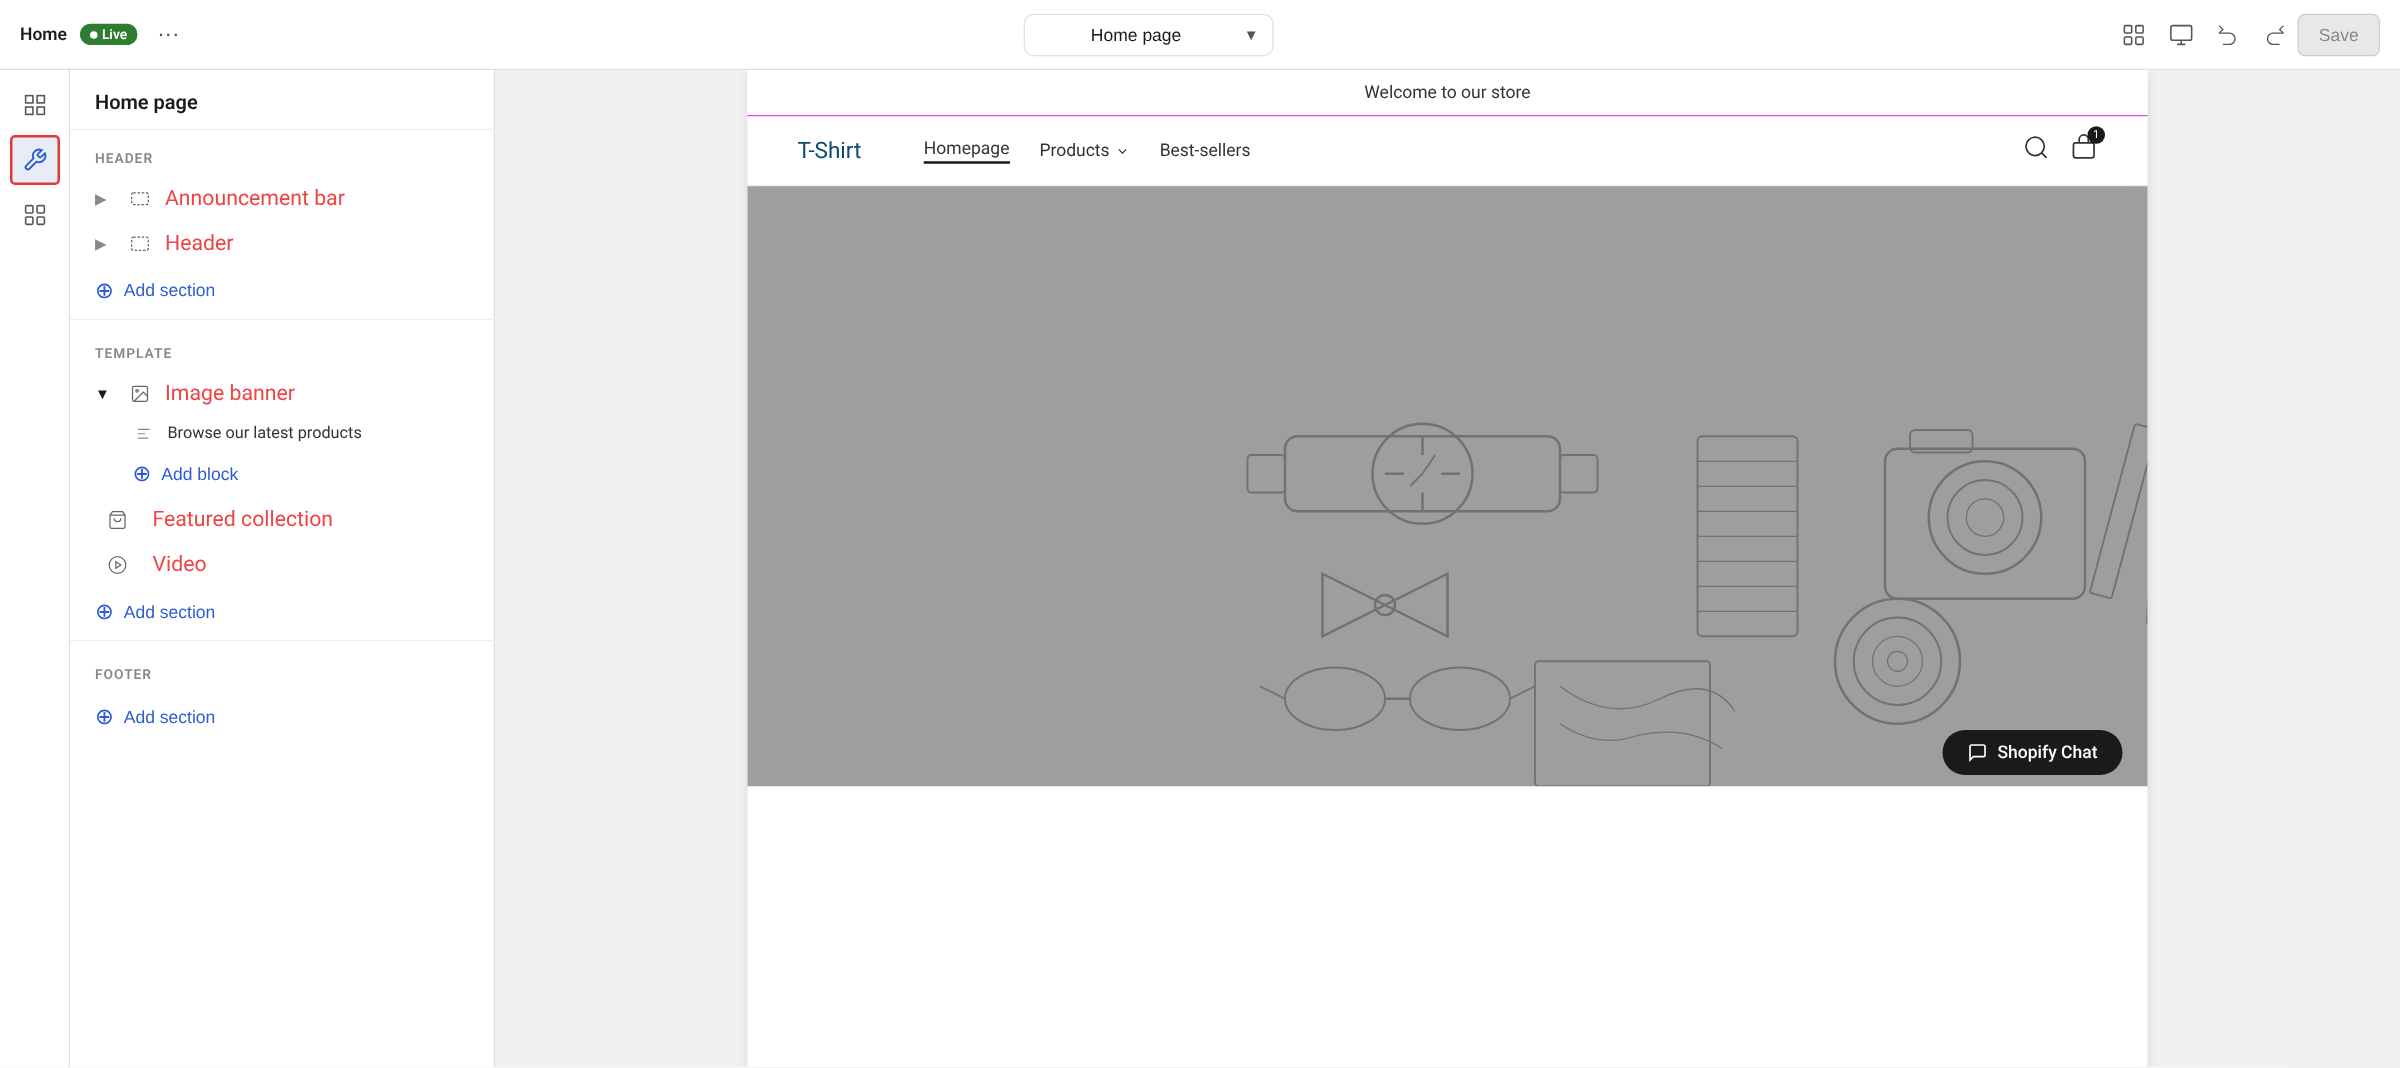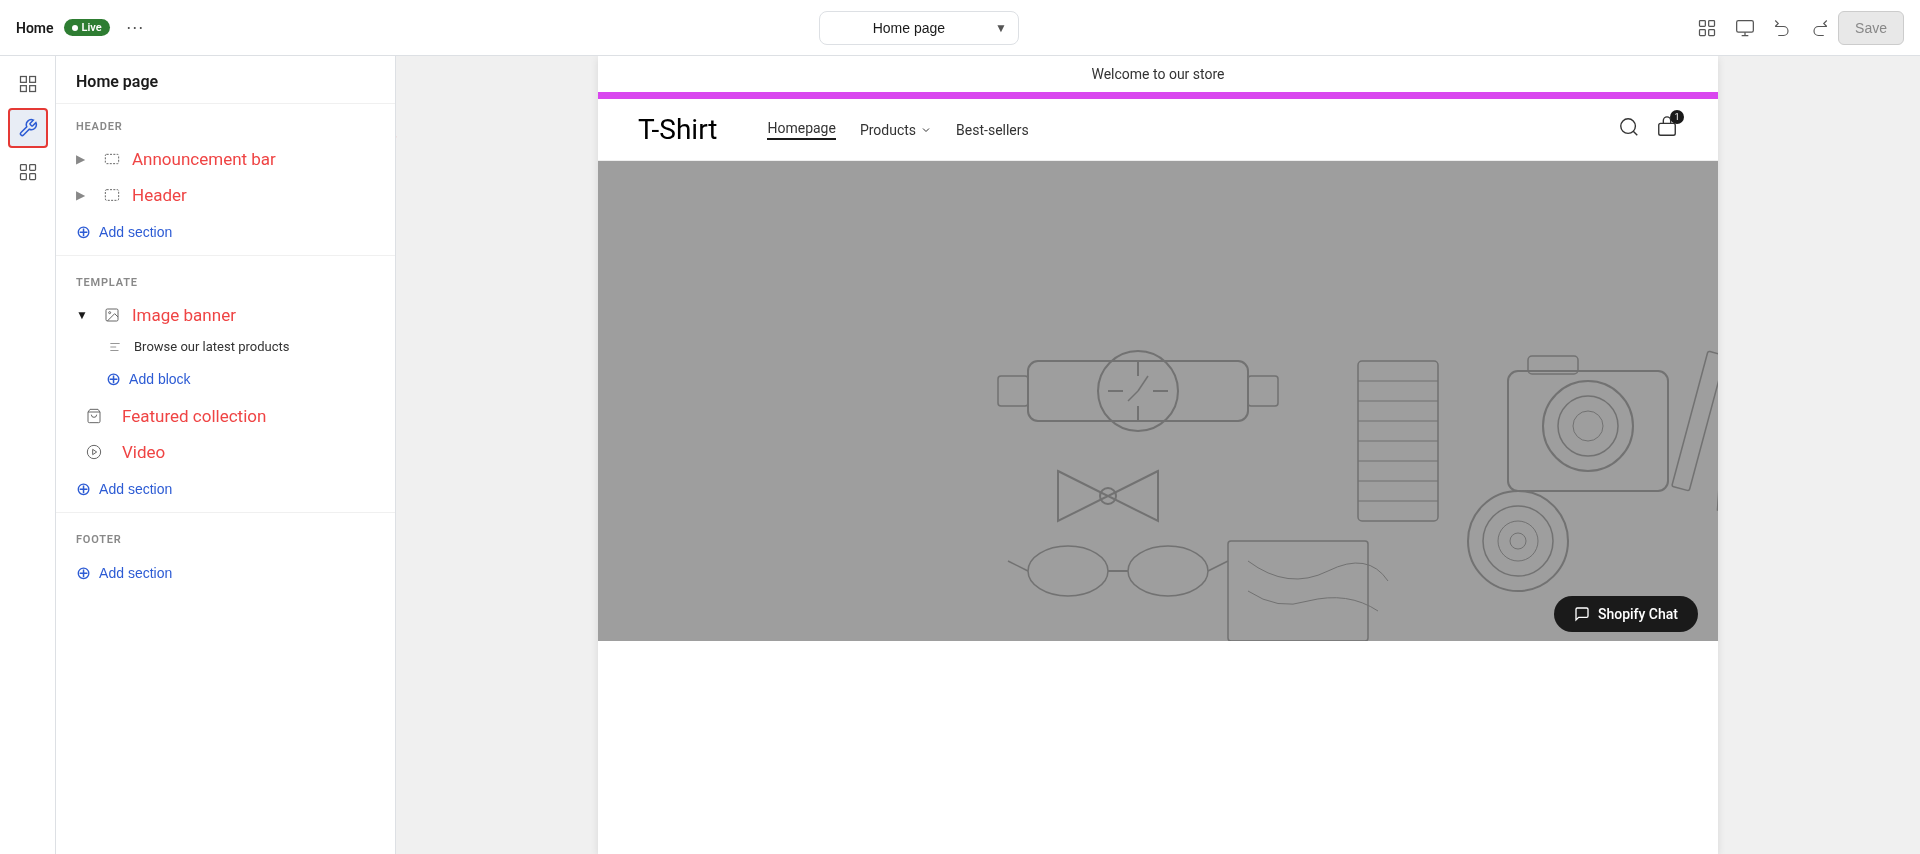--- a/index.html
+++ b/index.html
@@ -149,32 +149,32 @@
       box-shadow: 0 2px 8px rgba(0,0,0,0.1);
     }
 
     
     .store-announcement-bar {
       background: #fff;
       text-align: center;
       padding: 10px;
       font-size: 14px;
       color: #333;
-      border-bottom: 7px solid #d946ef;
+      border-bottom: 1px solid #d946ef;
     }
 
     
     .store-nav {
       display: flex;
       align-items: center;
       padding: 14px 40px;
       border-bottom: 1px solid #eee;
       gap: 30px;
     }
-    .store-logo { font-size: 28px; color: #000000; font-weight: 400; flex-shrink: 0; }
+    .store-logo { font-size: 18px; color: #0c4a6e; font-weight: 400; flex-shrink: 0; }
     .store-nav-links { display: flex; align-items: center; gap: 24px; margin-left: 20px; }
     .store-nav-link { font-size: 14px; color: #333; text-decoration: none; cursor: pointer; }
     .store-nav-link.active { border-bottom: 2px solid #1a1a1a; padding-bottom: 2px; }
     .store-nav-link-with-arrow { display: flex; align-items: center; gap: 4px; justify-content: flex-end; }
     .store-nav-right { margin-left: auto; display: flex; align-items: center; gap: 16px; }
     .store-nav-icon { color: #333; font-size: 20px; cursor: pointer; position: relative; }
     .cart-badge { position: absolute; top: -6px; right: -6px; background: #1a1a1a; color: #fff; font-size: 9px; border-radius: 50%; width: 14px; height: 14px; display: flex; align-items: center; justify-content: center; }
 
     
     .store-hero {

